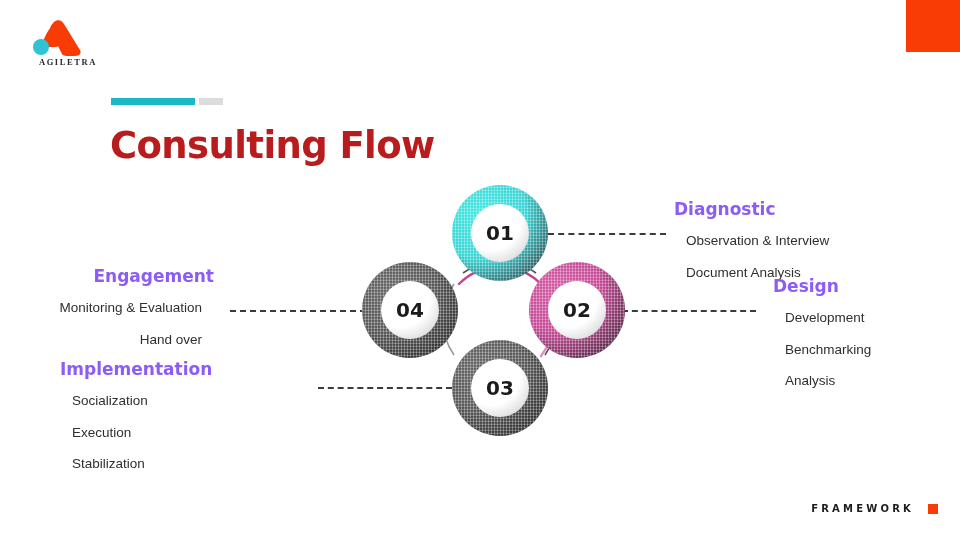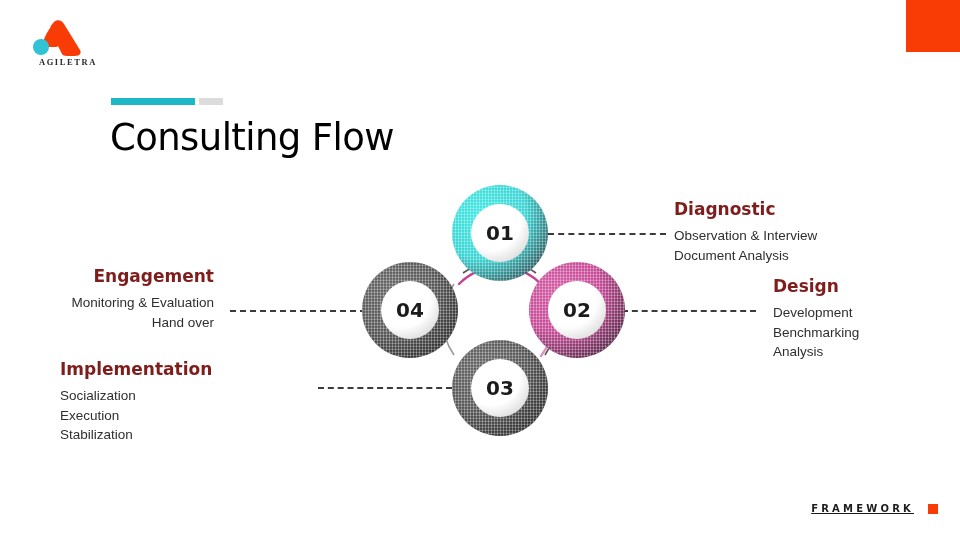--- a/index.html
+++ b/index.html
@@ -75,25 +75,25 @@
     background: #1cb8c6;
   }
   .bar-gray {
     width: 24px;
     height: 7px;
     background: #dcdcdc;
   }
   .page-title {
     position: absolute;
     left: 110px;
-    top: 116px;
+    top: 124px;
     font-size: 37px;
-    font-weight: 400;
+    font-weight: 700;
     letter-spacing: -0.6px;
-    color: #000000;
+    color: #b91c1c;
     font-family: "DejaVu Sans", sans-serif;
   }
 
   
   .diagram {
     position: absolute;
     left: 355px;
     top: 180px;
     width: 290px;
     height: 265px;
@@ -112,26 +112,26 @@
   .dash-02 { left: 622px; top: 310px; width: 134px; }
   .dash-04 { left: 230px; top: 310px; width: 136px; }
   .dash-03 { left: 318px; top: 387px; width: 134px; }
 
   
   .block { position: absolute; }
   .block h3 {
     margin: 0 0 7px 0;
     font-size: 17px;
     font-weight: 700;
-    color: #7f1d1d;
+    color: #8b5cf6;
     font-family: "DejaVu Sans", sans-serif;
     line-height: 1.1;
   }
   .block p {
-    margin: 0;
+    margin: 12px;
     font-size: 13.5px;
     line-height: 1.47;
     color: #2f2f2f;
     font-family: "Liberation Sans", sans-serif;
   }
 
   .block-diagnostic { left: 674px; top: 200px; text-align: left; }
   .block-design     { left: 773px; top: 277px; text-align: left; }
   .block-engagement { left: 20px;  top: 267px; width: 194px; text-align: right; }
   .block-implementation { left: 60px; top: 360px; width: 233px; }
@@ -144,21 +144,20 @@
     display: flex;
     align-items: center;
     gap: 14px;
   }
   .footer-word {
     font-size: 10px;
     font-weight: 700;
     letter-spacing: 3.2px;
     color: #1d1d1d;
     font-family: "DejaVu Sans", sans-serif;
-    text-decoration: underline;
   }
   .footer-square {
     width: 10px;
     height: 10px;
     background: #f93c06;
   }
 </style>
 </head>
 <body>
 

